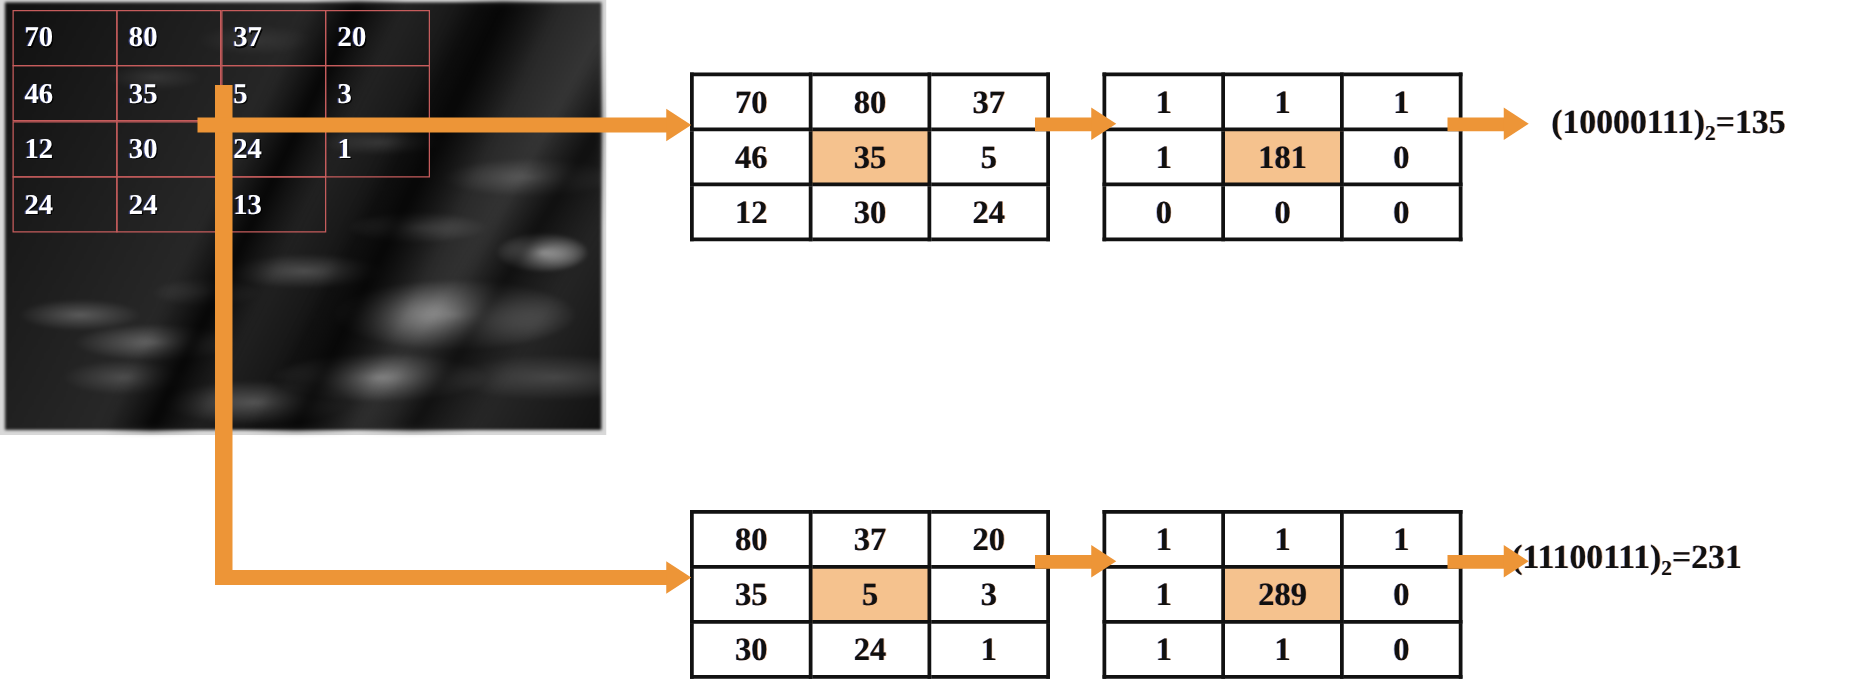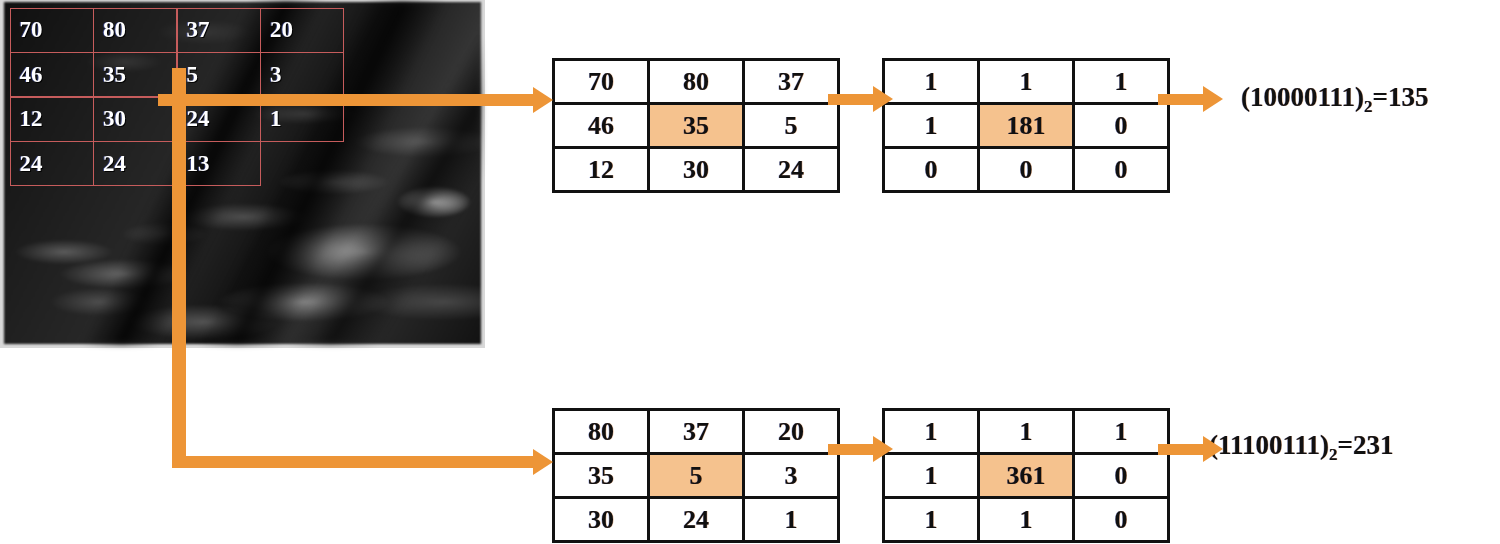--- a/index.html
+++ b/index.html
@@ -257,21 +257,21 @@
 
 <table class="mat" style="left:882px; top:408px;">
   <tbody>
       <tr>
     <td>1</td>
     <td>1</td>
     <td>1</td>
   </tr>
   <tr>
     <td>1</td>
-    <td class="hl">361</td>
+    <td class="hl">289</td>
     <td>0</td>
   </tr>
   <tr>
     <td>1</td>
     <td>1</td>
     <td>0</td>
   </tr>
 </tbody>
   </table>
 

